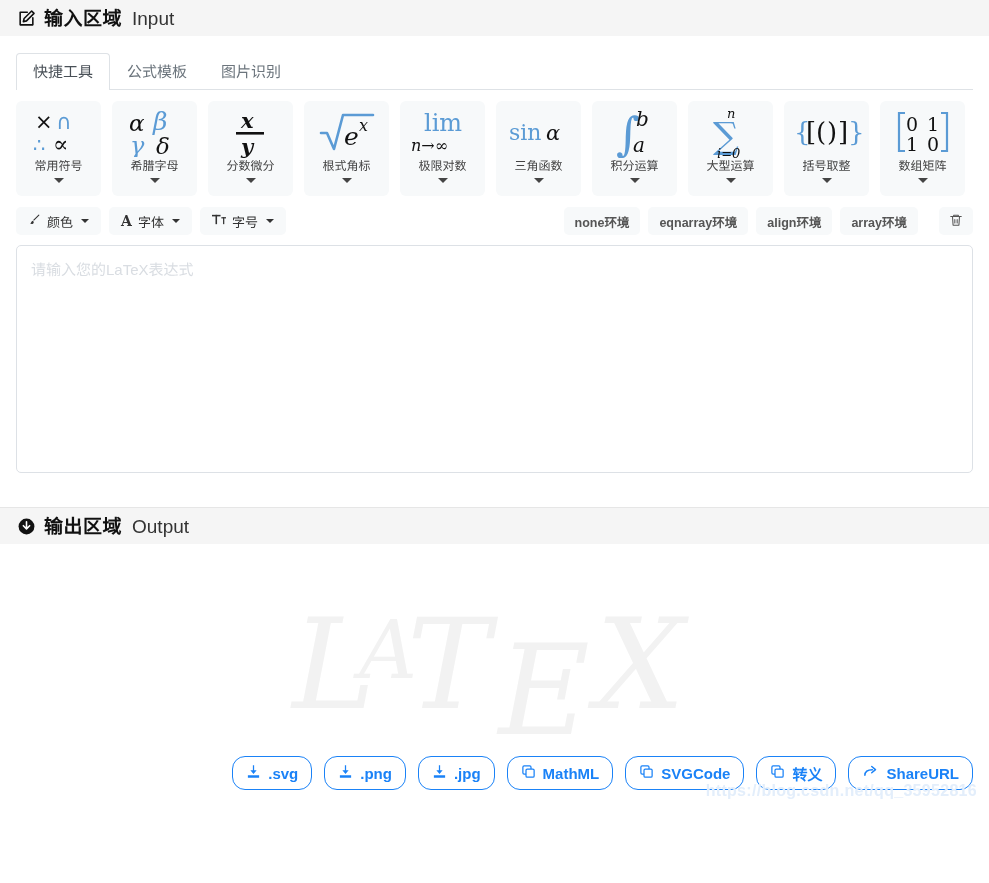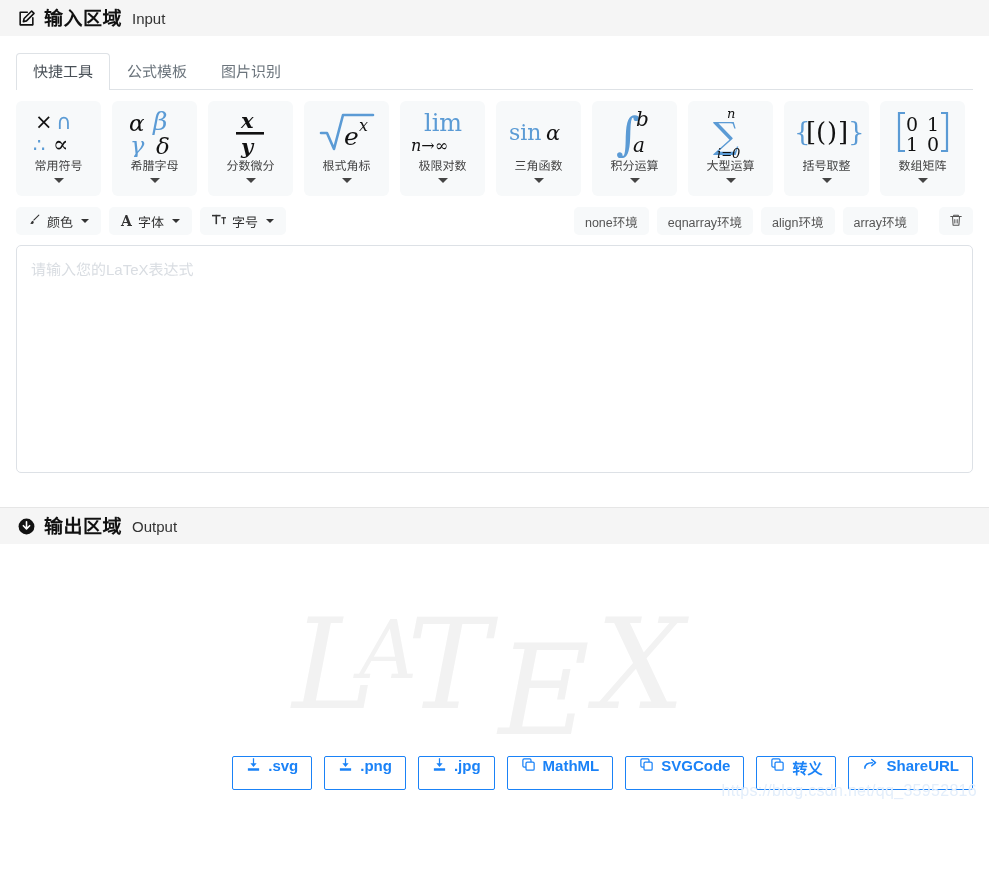--- a/index.html
+++ b/index.html
@@ -31,21 +31,21 @@
     color: #111;
   }
   .section-header .hdr-cn {
     font-size: 19px;
     font-weight: bold;
     letter-spacing: 0.5px;
     color: #111;
     line-height: 1;
   }
   .section-header .hdr-en {
-    font-size: 15px;
+    font-size: 19px;
     font-weight: normal;
     color: #333;
     line-height: 1;
     margin-left: 2px;
   }
 
   
   .tabs-wrap { padding: 16px 16px 0 16px; position: relative; }
   .tabs {
     display: flex;
@@ -145,20 +145,21 @@
   .env-btn {
     background: #f7f9fa;
     border: none;
     border-radius: 5px;
     height: 28px;
     padding: 0 11px;
     font-size: 12.5px;
     color: #555;
     cursor: pointer;
     font-family: "Liberation Sans", sans-serif;
+    font-weight: bold;
   }
   .trash-btn {
     background: #f7f9fa;
     border: none;
     border-radius: 5px;
     height: 28px;
     width: 34px;
     margin-left: 13px;
     display: inline-flex;
     align-items: center;
@@ -218,43 +219,45 @@
     position: absolute;
     bottom: 16px;
     right: 16px;
     display: flex;
     gap: 12px;
   }
   .exp-btn {
     border: 1px solid #1a82f7;
     color: #1a82f7;
     background: #fff;
-    border-radius: 2px;
+    border-radius: 13px;
     height: 34px;
     padding: 0 13px;
     font-size: 15px;
     font-weight: bold;
     display: inline-flex;
+    align-items: center;
     gap: 7px;
     cursor: pointer;
     font-family: "Liberation Sans", sans-serif;
     white-space: nowrap;
   }
   .exp-btn svg { flex: 0 0 auto; }
 
   .watermark-url {
     position: absolute;
     bottom: 6px;
     right: 12px;
     font-size: 16px;
     color: #e3eefb;
     letter-spacing: 0.3px;
     user-select: none;
     pointer-events: none;
     font-family: "Liberation Sans", sans-serif;
+    font-weight: bold;
   }
 </style>
 </head>
 <body>
 
 <div class="app">
 
   <div class="section-header">
     <span class="hdr-icon">
       <svg width="19" height="19" viewBox="0 0 24 24" fill="none" stroke="#111" stroke-width="2" stroke-linecap="round" stroke-linejoin="round">

